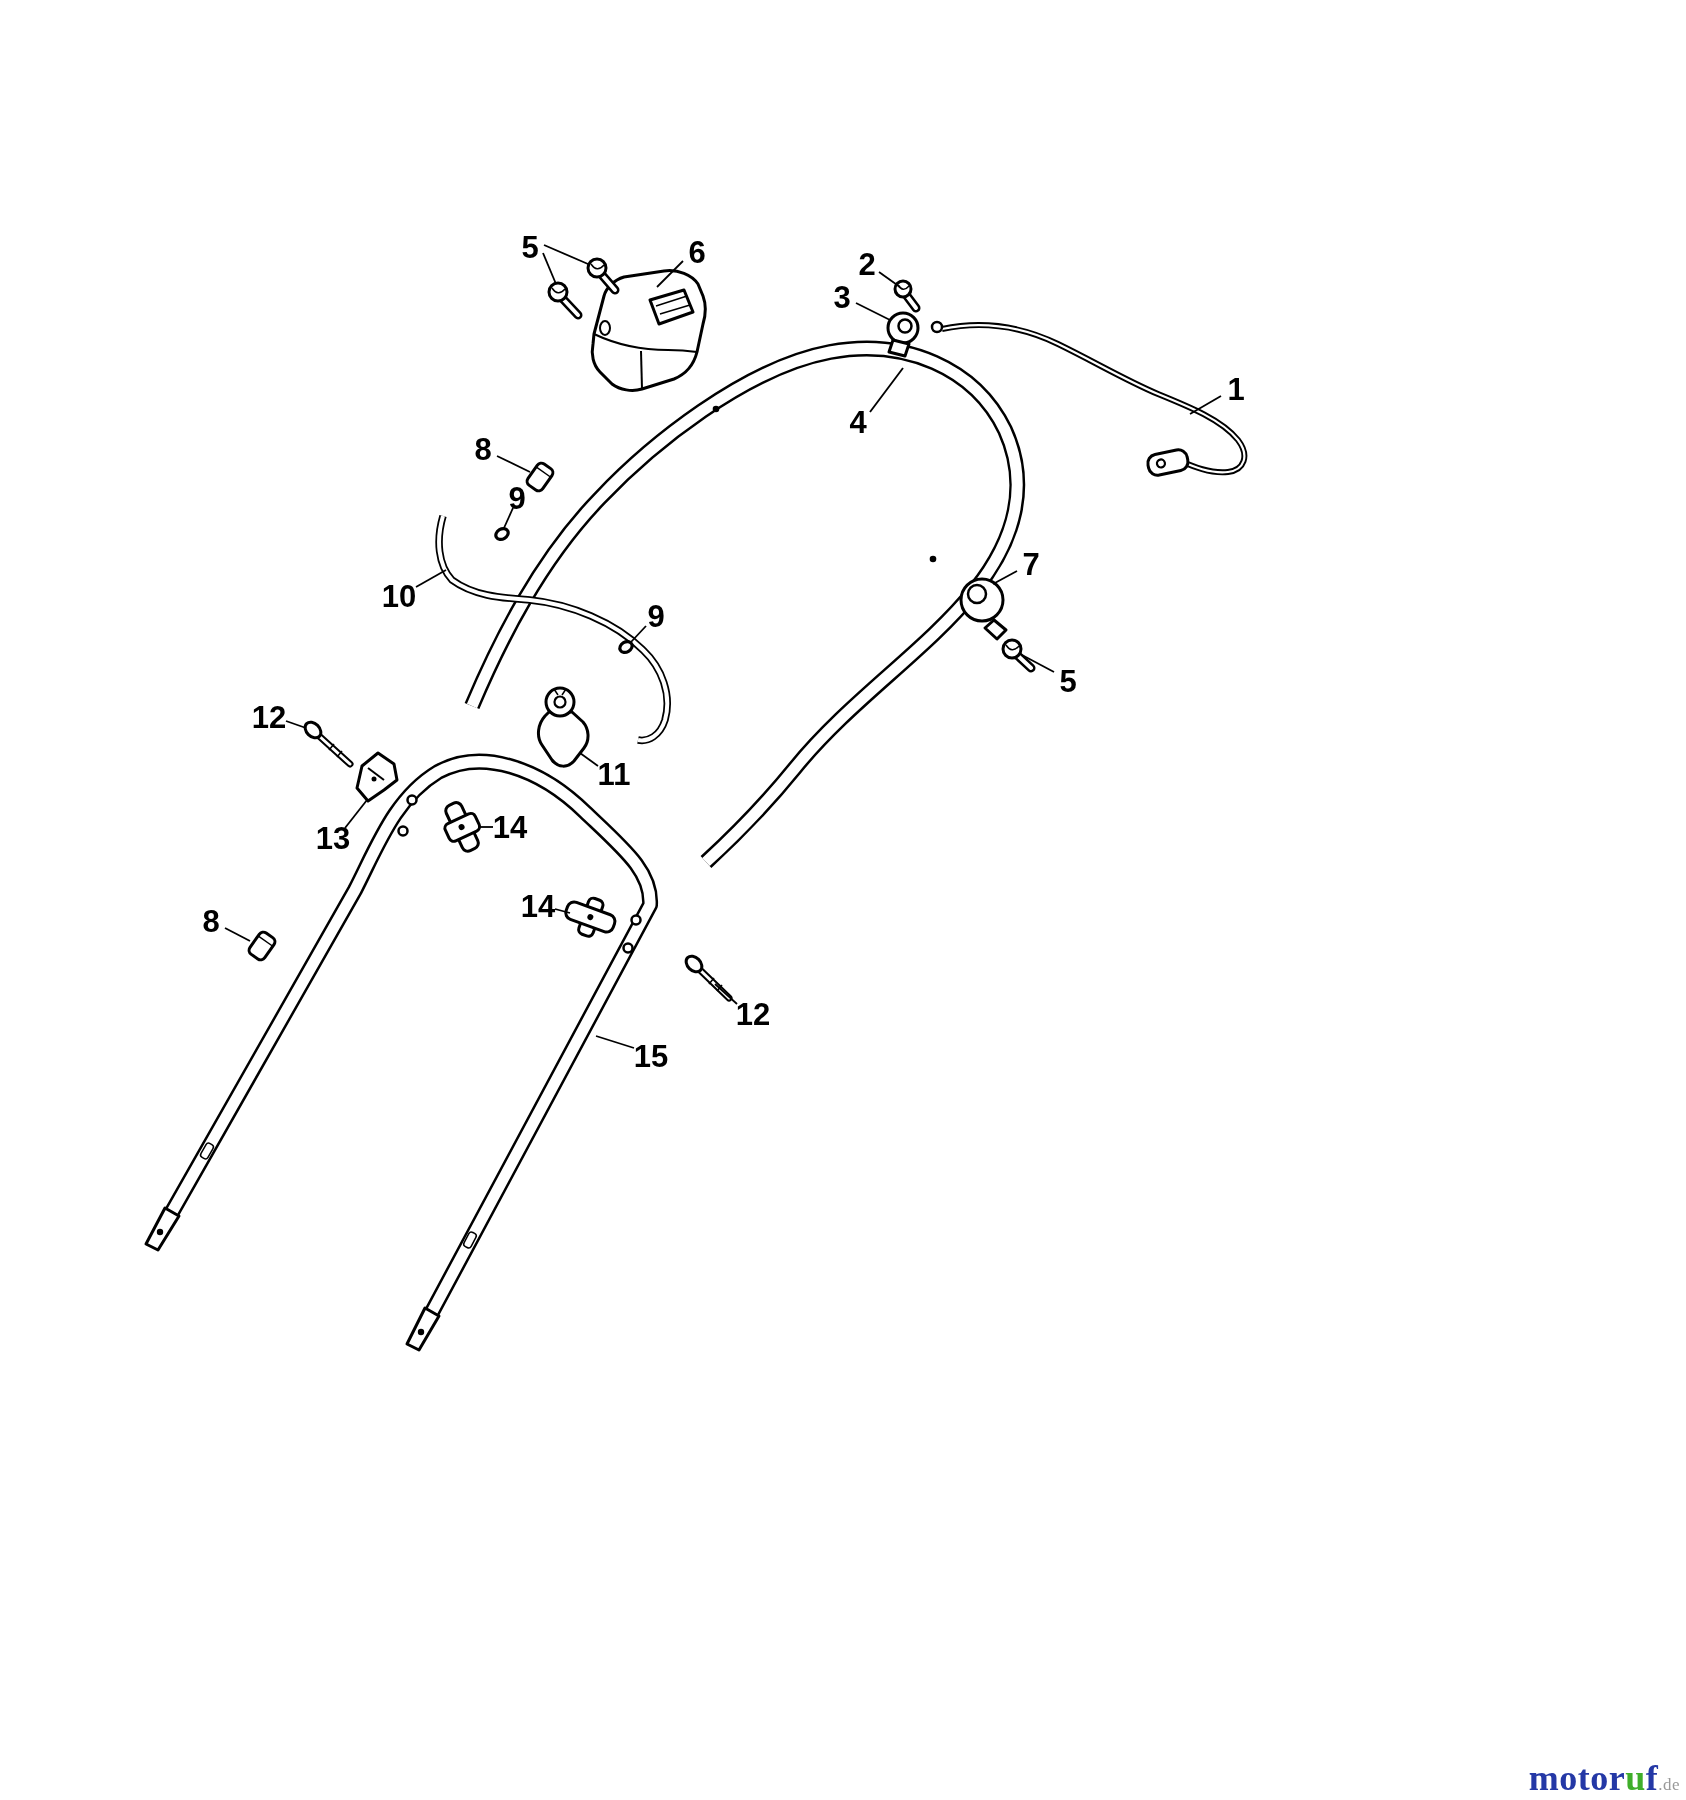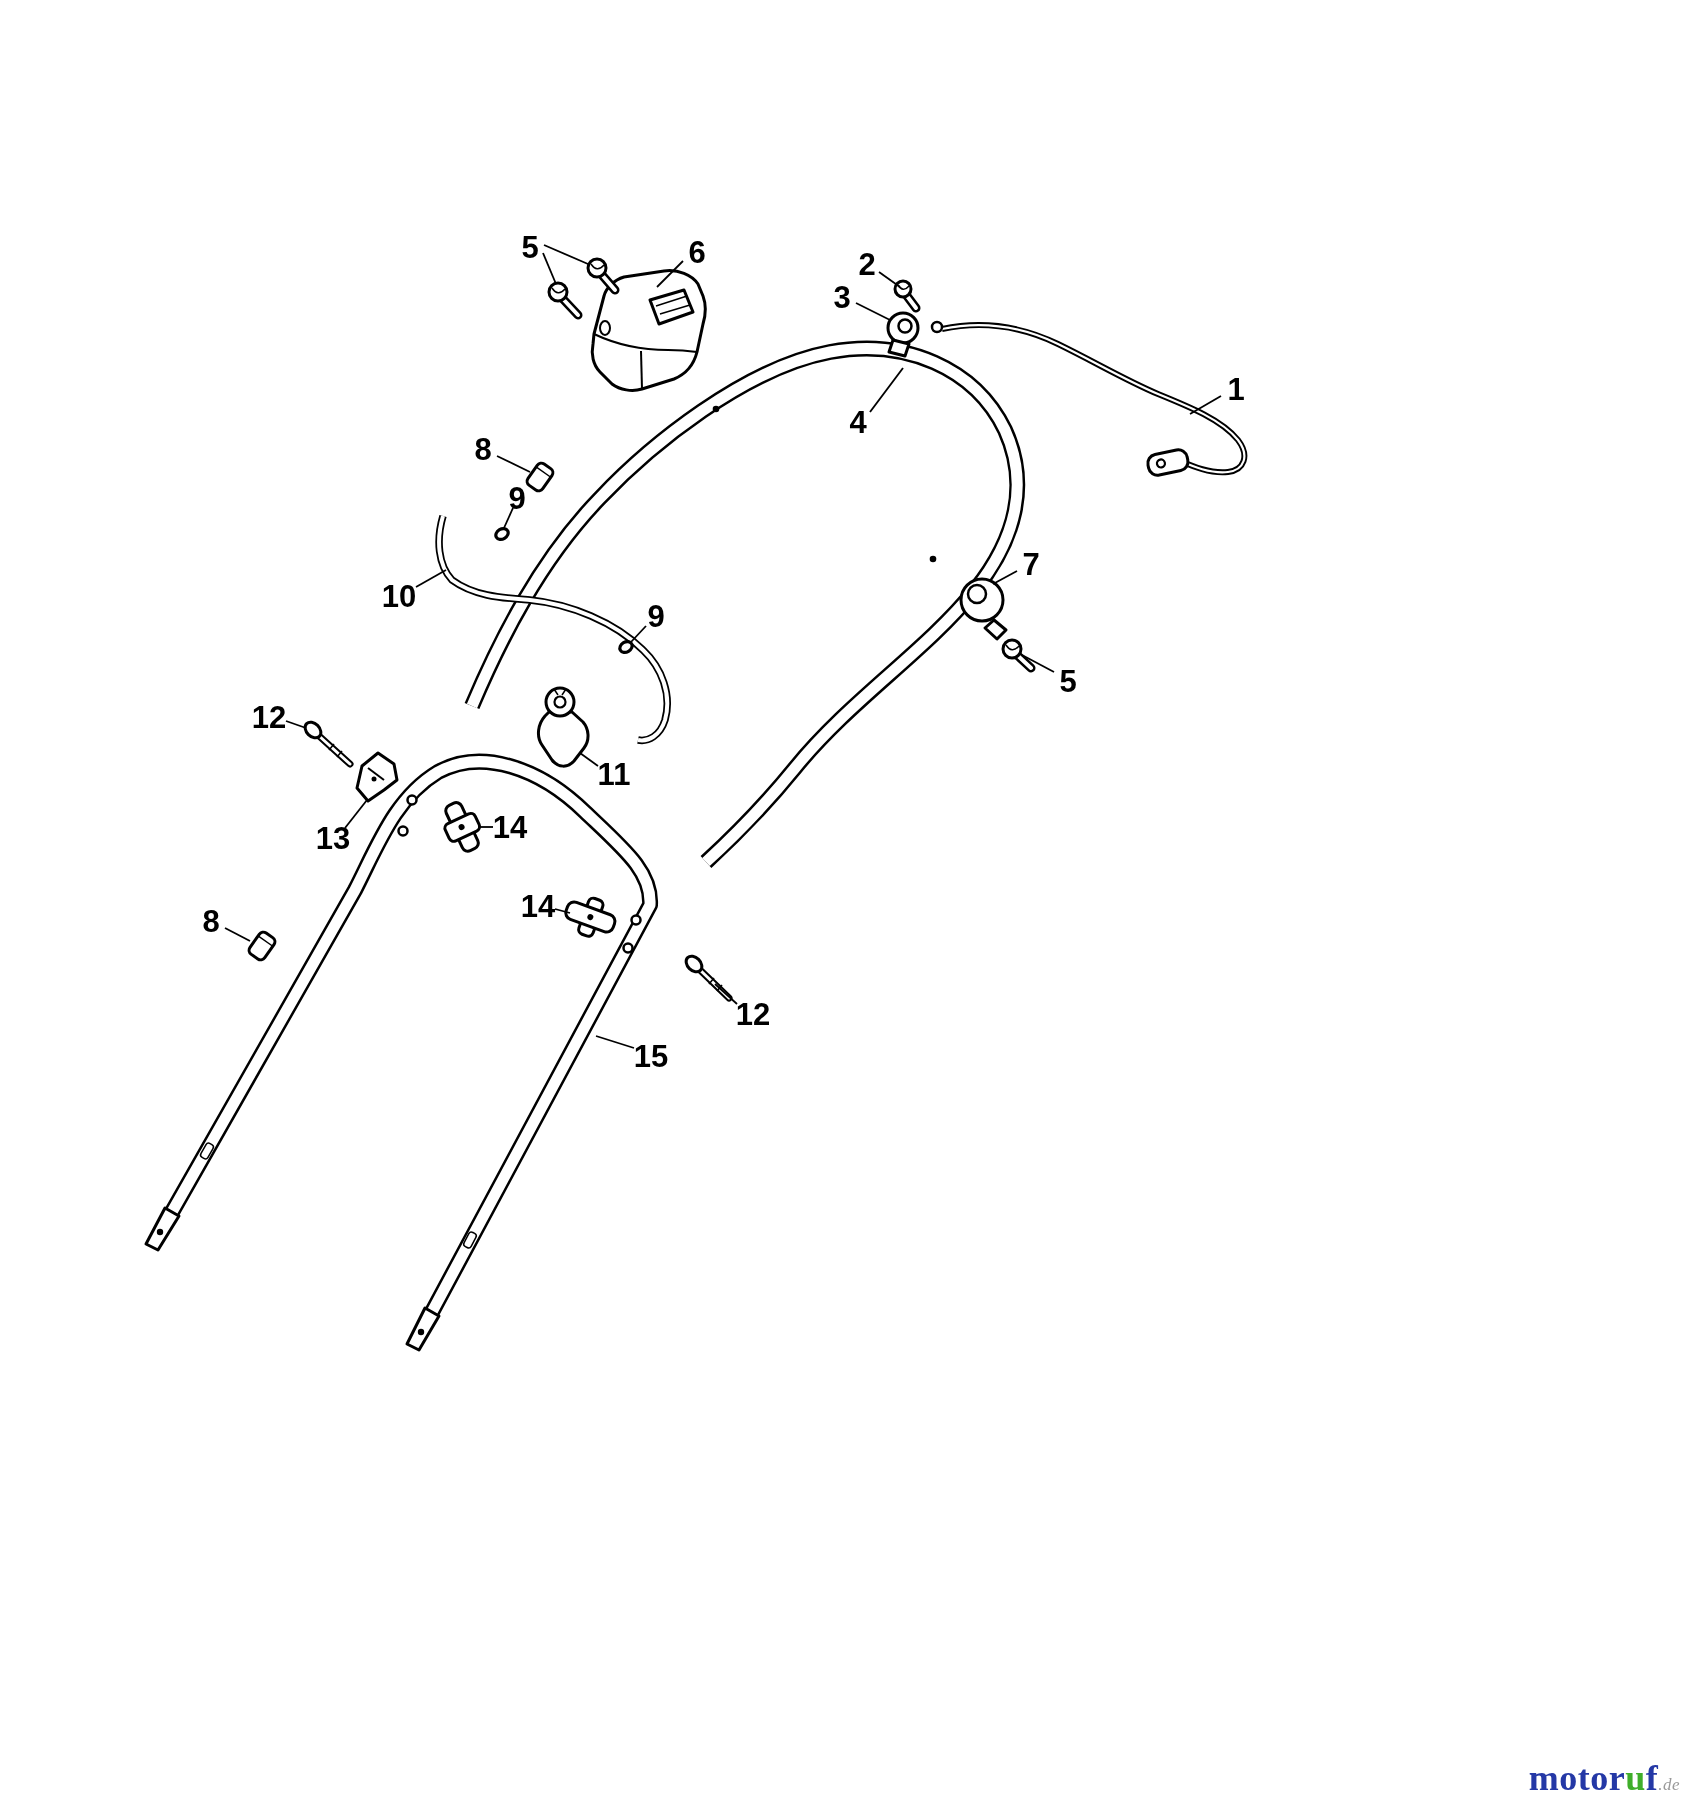--- a/index.html
+++ b/index.html
@@ -17,21 +17,21 @@
   .thin{stroke:#000;stroke-width:2;fill:none;}
   .thin15{stroke:#000;stroke-width:1.5;fill:none;}
   .leader{stroke:#000;stroke-width:1.8;}
   .hole{fill:#000;}
   .part-label{font-family:"Liberation Sans",sans-serif;font-size:31px;font-weight:bold;fill:#000;
               text-anchor:middle;dominant-baseline:central;}
   .logo{position:absolute;right:6px;bottom:4px;font-family:"Liberation Serif",serif;font-weight:bold;
         font-size:36px;letter-spacing:.5px;line-height:1;}
   .logo-main{color:#2438a6;margin-top:16px;}
   .logo-u{color:#3fae2a;}
-  .logo-de{color:#999;font-size:17px;font-weight:normal;font-style:italic;}
+  .logo-de{color:#999;font-size:17px;font-weight:normal;}
 </style>
 </head>
 <body>
 
 <div class="stage">
 
 <svg id="diagram-svg" width="1686" height="1800" viewBox="0 0 1686 1800">
 
   <g>
     <path class="tube-outer" d="M 172,1212 L 355,890 C 378,845 395,798 438,772 C 482,748 540,768 585,812 C 625,850 652,872 650,905 L 432,1312"></path>

